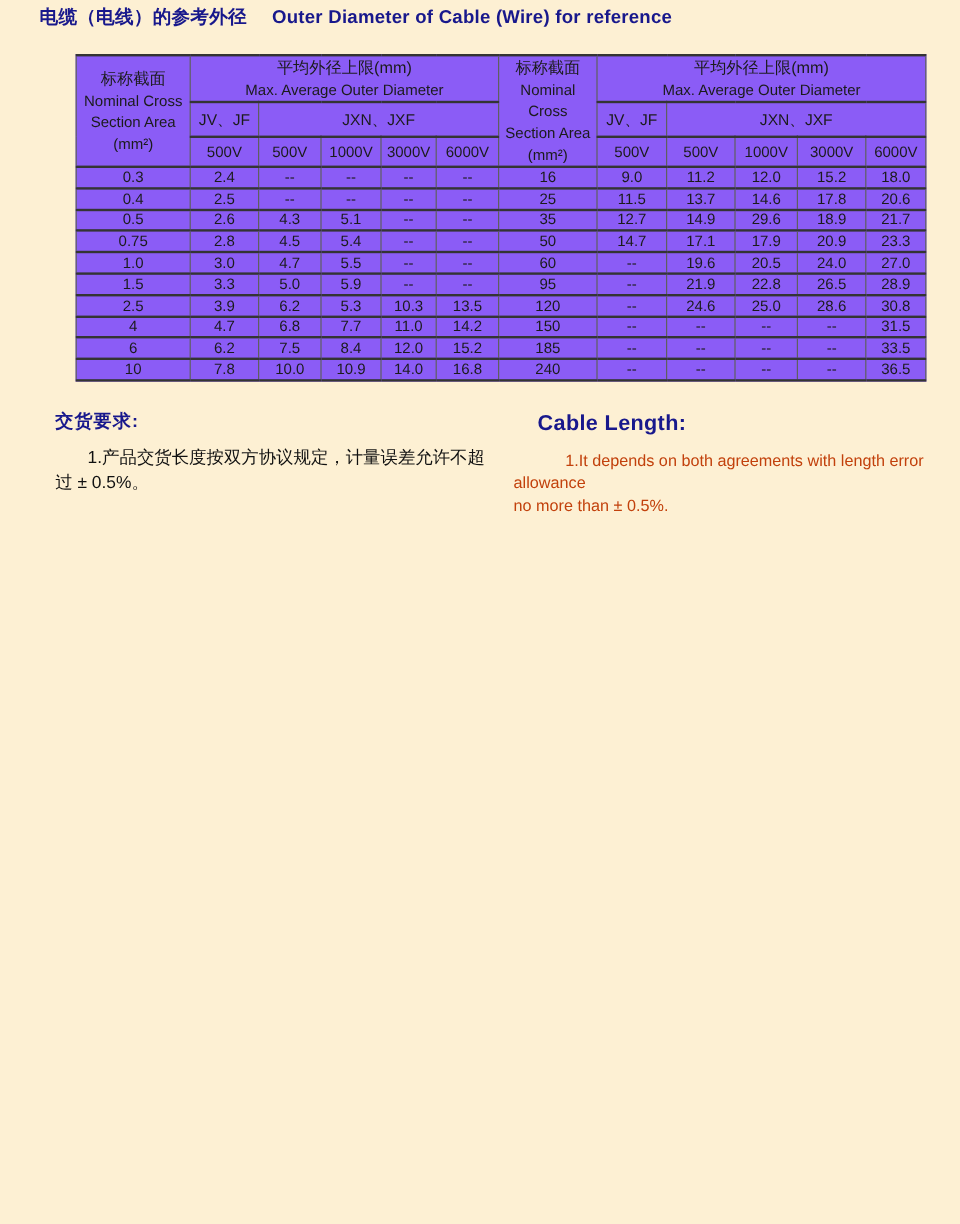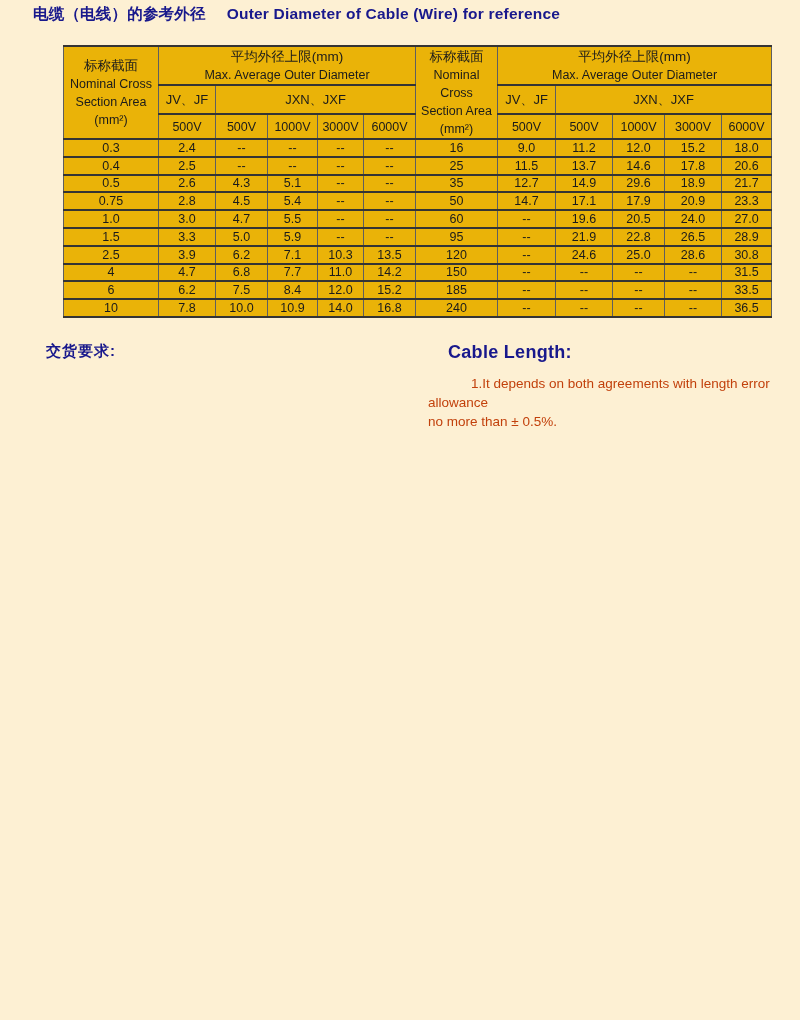--- a/index.html
+++ b/index.html
@@ -14,21 +14,21 @@
     position:absolute;top:4px;left:33px;
     font-size:15.5px;font-weight:bold;color:#18188c;
     white-space:nowrap;letter-spacing:0.2px;
   }
   .page-title .title-en{margin-left:21px;}
 
   table.odt{
     position:absolute;left:63px;top:45px;
     width:708px;table-layout:fixed;
     border-collapse:collapse;
-    background:#eab308;
+    background:#8b5cf6;
   }
   table.odt td{
     border-left:1px solid #5f5f5f;
     border-right:1px solid #5f5f5f;
     border-top:2px solid #343434;
     border-bottom:2px solid #343434;
     text-align:center;vertical-align:middle;
     font-size:12.5px;line-height:14px;
     padding:0;color:#1b1b1b;
   }
@@ -206,21 +206,21 @@
         <td>--</td>
         <td>21.9</td>
         <td>22.8</td>
         <td>26.5</td>
         <td>28.9</td>
       </tr>
       <tr>
         <td>2.5</td>
         <td>3.9</td>
         <td>6.2</td>
-        <td>7.1</td>
+        <td>5.3</td>
         <td>10.3</td>
         <td>13.5</td>
         <td>120</td>
         <td>--</td>
         <td>24.6</td>
         <td>25.0</td>
         <td>28.6</td>
         <td>30.8</td>
       </tr>
       <tr>
@@ -263,20 +263,24 @@
         <td>--</td>
         <td>--</td>
         <td>--</td>
         <td>36.5</td>
       </tr>
     </tbody>
 </table>
 
 <div class="note note-zh">
   <div class="note-heading">交货要求:</div>
+  <p>
+    <span class="l1">1.产品交货长度按双方协议规定，计量误差允许不超</span>
+    <span class="l2">过 ± 0.5%。</span>
+  </p>
 </div>
 
 <div class="note note-en">
   <div class="note-heading">Cable Length:</div>
   <p>
     <span class="l1">1.It depends on both agreements with length error allowance</span>
     <span class="l2">no more than ± 0.5%.</span>
   </p>
 </div>
 

